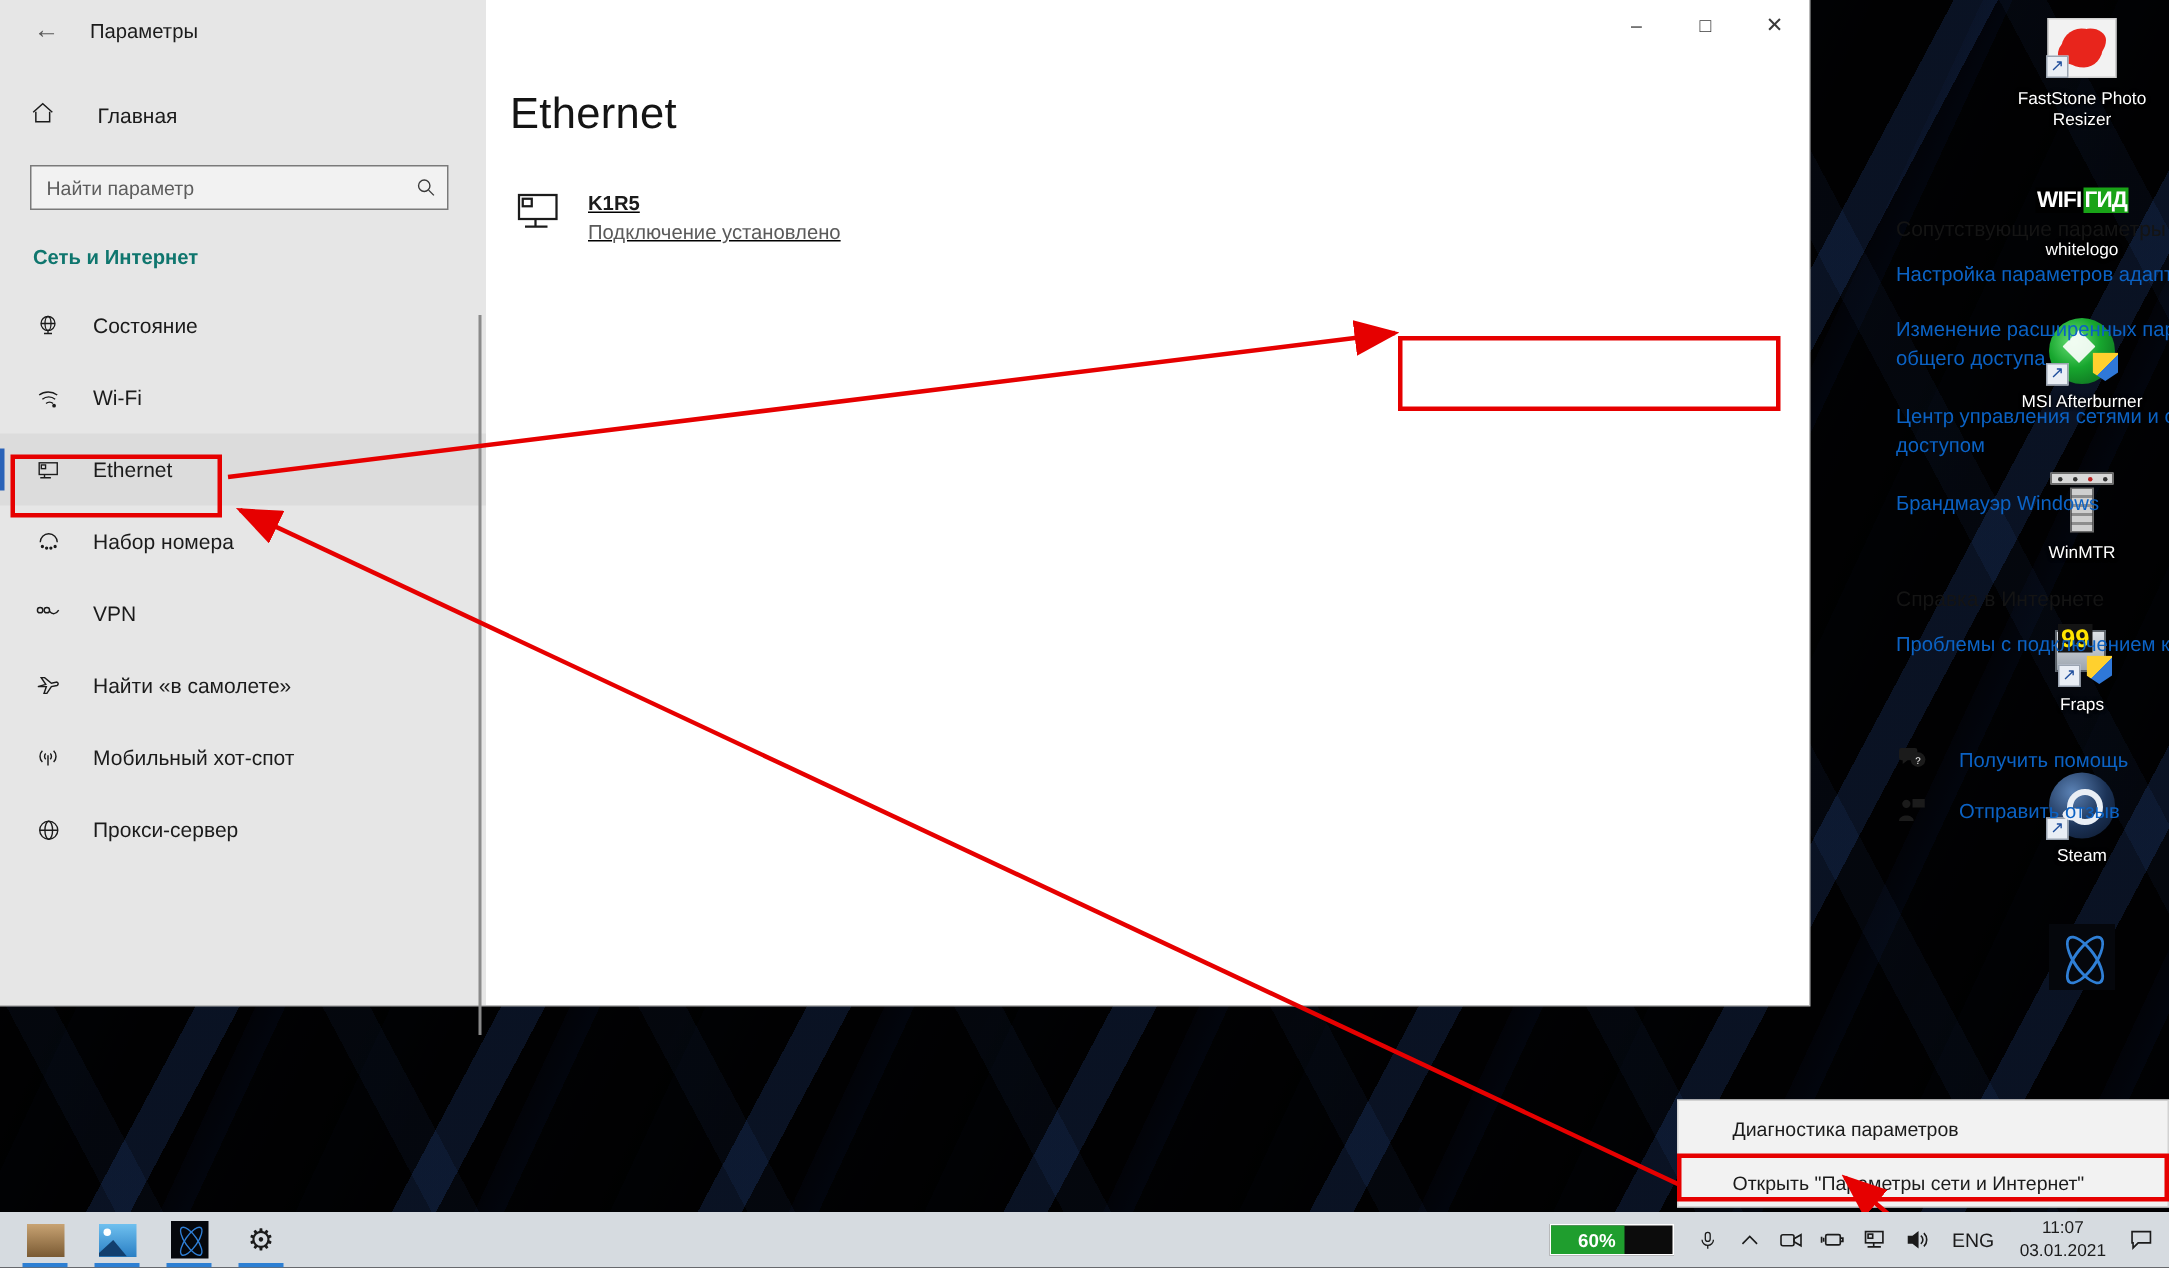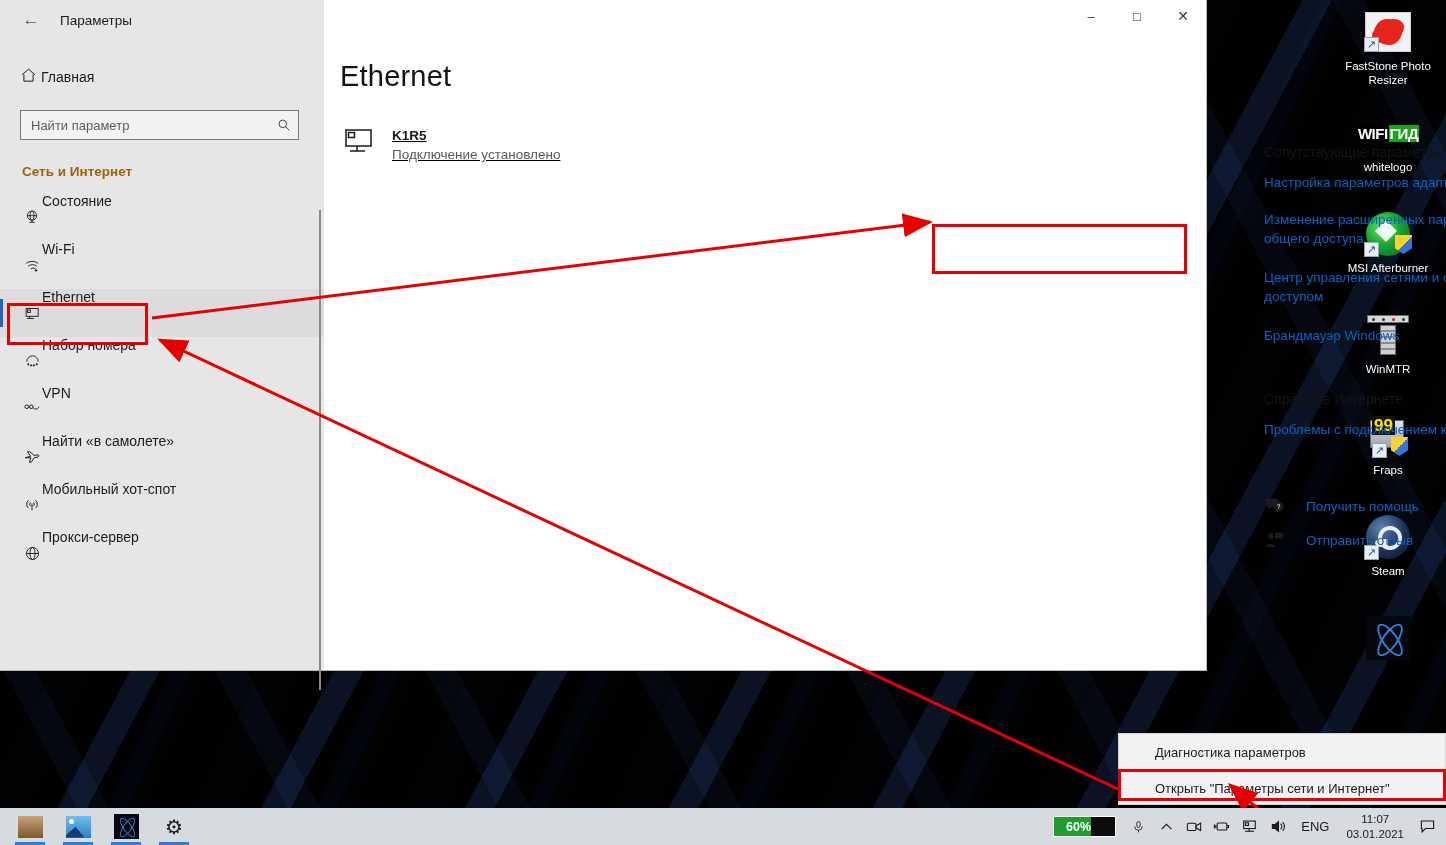--- a/index.html
+++ b/index.html
@@ -126,41 +126,41 @@
   .ctrl.close { font-size: 14px; }
 
   .win-body { position: absolute; top: 40px; left: 0; right: 0; bottom: 0; display: flex; }
 
   
   .sidebar {
     width: 324px; background: #e6e6e6; position: relative;
     padding-top: 20px;
   }
   .home-row {
-    display: flex; align-items: center; height: 34px; padding-left: 20px; gap: 4px;
+    display: flex; align-items: center; height: 34px; padding-left: 20px; gap: 28px;
     font-size: 14px; color: #1b1b1b;
   }
   .search-wrap { padding: 16px 25px 0 20px; }
   .search-box {
     position: relative; height: 30px; background: #f2f2f2;
     border: 1px solid #7a7a7a; display: flex; align-items: center;
   }
   .search-box input {
     border: 0; background: transparent; outline: none; flex: 1;
     font-family: "Liberation Sans", sans-serif; font-size: 13px; color: #343434;
     padding-left: 10px;
   }
   .search-box input::placeholder { color: #5d5d5d; }
   .search-ico { width: 28px; display:flex; align-items:center; justify-content:center; color:#3a3a3a; font-size:14px;}
-  .cat-title { font-size: 13.5px; font-weight: bold; color: #a16207; padding: 24px 0 6px 22px; }
+  .cat-title { font-size: 13.5px; font-weight: bold; color: #0f766e; padding: 24px 0 6px 22px; }
 
   .nav { margin-top: 8px; }
   .nav-item {
-    position: relative; height: 48px; display: flex; 
-    padding-left: 22px; font-size: 14px; color: #1b1b1b;
+    position: relative; height: 48px; display: flex; align-items: center;
+    padding-left: 22px; gap: 20px; font-size: 14px; color: #1b1b1b;
   }
   .nav-item .nav-ico { width: 20px; display:flex; align-items:center; justify-content:center; font-size:15px; color:#1b1b1b;}
   .nav-item.selected { background: #dcdcdc; }
   .nav-item.selected::before {
     content: ""; position: absolute; left: 0; top: 10px; width: 3px; height: 28px;
     background: #2a62b8;
   }
   .sb-scroll {
     position: absolute; right: 3px; top: 170px; width: 2px; height: 480px; background: #8a8a8a;
   }
@@ -215,21 +215,21 @@
   .tb-photo{ width:25px;height:22px; background:linear-gradient(#6fc0ef,#2a7fc4); position:relative;overflow:hidden;}
   .tb-photo::before{content:"";position:absolute;left:3px;top:3px;width:5px;height:5px;border-radius:50%;background:#fff;}
   .tb-photo::after{content:"";position:absolute;left:-2px;bottom:0;width:30px;height:12px;background:#123f6e;clip-path:polygon(0 100%,40% 10%,70% 100%);}
   .tb-atom2{ width:25px;height:25px;background:#05070c;position:relative;}
   .tb-atom2::before,.tb-atom2::after{content:"";position:absolute;left:2px;top:9px;width:21px;height:7px;border:1.5px solid #2f7fd6;border-radius:50%;}
   .tb-atom2::before{transform:rotate(55deg);} .tb-atom2::after{transform:rotate(-55deg);}
   .tb-gear{ font-size:20px;color:#1b1b1b;}
 
   .tray { margin-left: auto; display: flex; align-items: center; gap: 0; padding-right: 4px;}
   .battery-pill {
-    display:flex; align-items:center; height:21px; width:63px; border:1px solid #fff; margin-right:8px;
+    display:flex; align-items:center; height:21px; width:83px; border:1px solid #fff; margin-right:8px;
     background:#0c0c0c;
   }
   .battery-pill .fill{ background:#1f9e2e; height:100%; width:60%; display:flex;align-items:center;justify-content:center;}
   .battery-pill .txt{ color:#fff; font-size:12.5px; font-weight:bold; position:relative; left:6px;}
   .tray-ic { width:28px; height:37px; display:flex; align-items:center; justify-content:center; color:#1b1b1b; font-size:15px;}
   .tray-lang { font-size:13px; color:#1b1b1b; padding:0 9px; }
   .tray-clock { font-size:11.5px; color:#1b1b1b; line-height:15px; text-align:center; padding:0 8px;}
   .tray-action { width:30px;height:37px;display:flex;align-items:center;justify-content:center;color:#1b1b1b;font-size:16px;}
 </style>
 </head>

